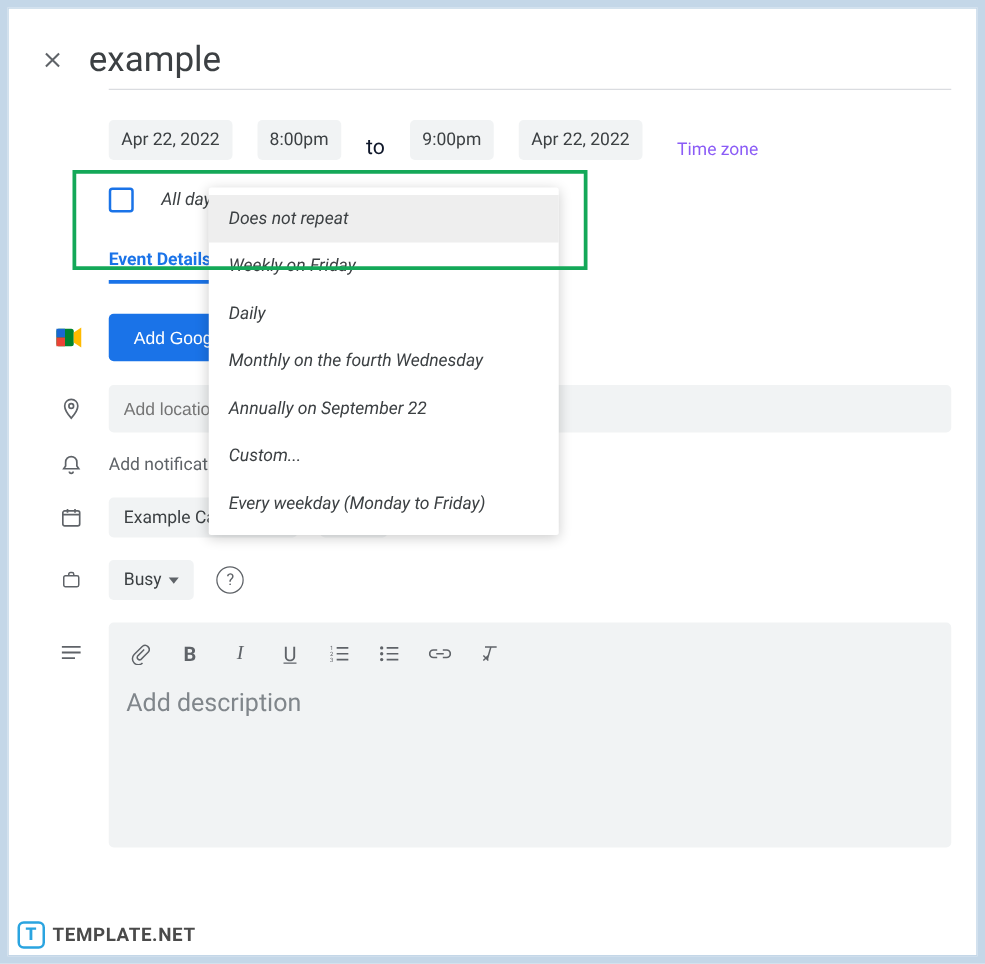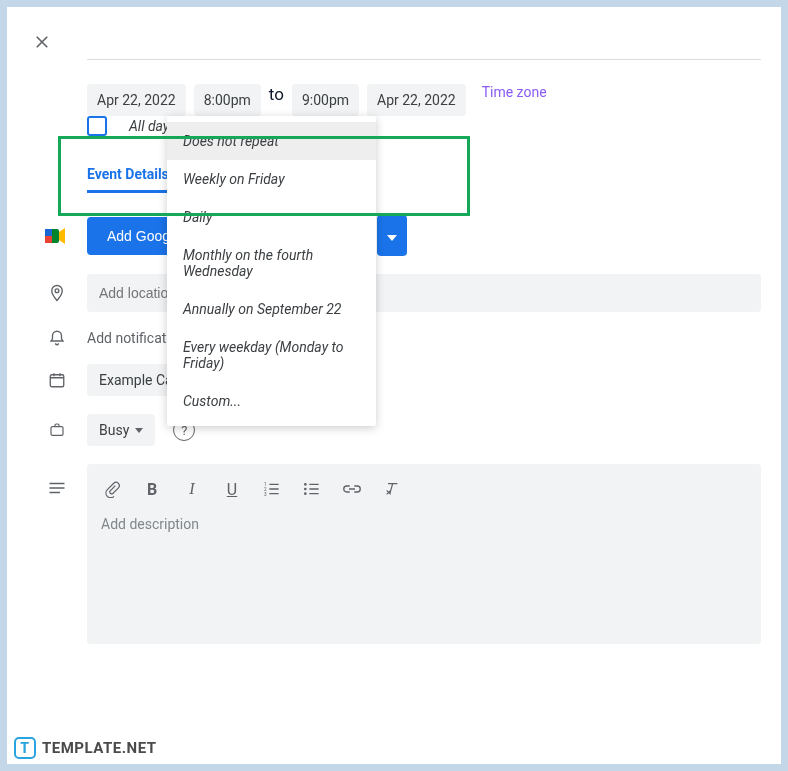--- a/index.html
+++ b/index.html
@@ -48,22 +48,23 @@
     height: 1px;
     background: #dadce0;
     margin-bottom: 24px;
   }
   .contentarea {
     margin-left: 56px;
     position: relative;
   }
   .datetime-row {
     display: flex;
-    align-items: flex-start;
-    gap: 8px;
+    align-items: flex-end;
+    gap: 20px;
+    margin-bottom: 22px;
     font-size: 14px;
     color: #3c4043;
   }
   .chip {
     background: #f1f3f4;
     padding: 8px 10px;
     border-radius: 4px;
     color: #3c4043;
   }
   .to-text { color: #0f172a; font-size: 17px; }
@@ -218,29 +219,29 @@
   }
   .tb-icon {
     width: 18px;
     height: 18px;
     display: flex;
     align-items: center;
     justify-content: center;
   }
   .desc-placeholder {
     color: #80868b;
-    font-size: 14px;
+    font-size: 20px;
     padding: 4px 2px;
   }
   
   .dropdown {
     position: absolute;
     top: 0;
     left: 80px;
-    width: 209px;
+    width: 280px;
     background: #fff;
     box-shadow: 0 2px 10px rgba(0,0,0,0.2);
     border-radius: 2px;
     z-index: 50;
     padding: 6px 0;
   }
   .dropdown-item {
     padding: 11px 16px;
     font-size: 14px;
     color: #3c4043;
@@ -287,20 +288,21 @@
 <body>
 
 <div class="outer-frame">
 
   <div class="title-row">
     <div class="close-x">
       <svg width="18" height="18" viewBox="0 0 24 24">
           <path fill="none" stroke="#5f6368" stroke-width="2.2" d="M5 5l14 14M19 5L5 19"></path>
         </svg>
     </div>
+    <div class="title-text">example</div>
   </div>
   <div class="title-underline"></div>
 
   <div class="contentarea">
 
     <div class="datetime-row">
       <span class="chip">Apr 22, 2022</span>
       <span class="chip">8:00pm</span>
       <span class="to-text">to</span>
       <span class="chip">9:00pm</span>
@@ -311,22 +313,22 @@
     <div class="allday-row" style="position:relative;">
       <span class="checkbox-box"></span>
       <span>All day</span>
 
       <div class="dropdown">
         <div class="dropdown-item selected">Does not repeat</div>
         <div class="dropdown-item">Weekly on Friday</div>
         <div class="dropdown-item">Daily</div>
         <div class="dropdown-item">Monthly on the fourth Wednesday</div>
         <div class="dropdown-item">Annually on September 22</div>
+        <div class="dropdown-item">Custom...</div>
         <div class="dropdown-item">Every weekday (Monday to Friday)</div>
-        <div class="dropdown-item">Custom...</div>
       </div>
     </div>
 
     <div class="tabs-row">
       <span class="tab-active">Event Details</span>
       <span class="tab-inactive">Find a Time</span>
     </div>
 
     <div class="form-row">
       <div class="meet-icon">

